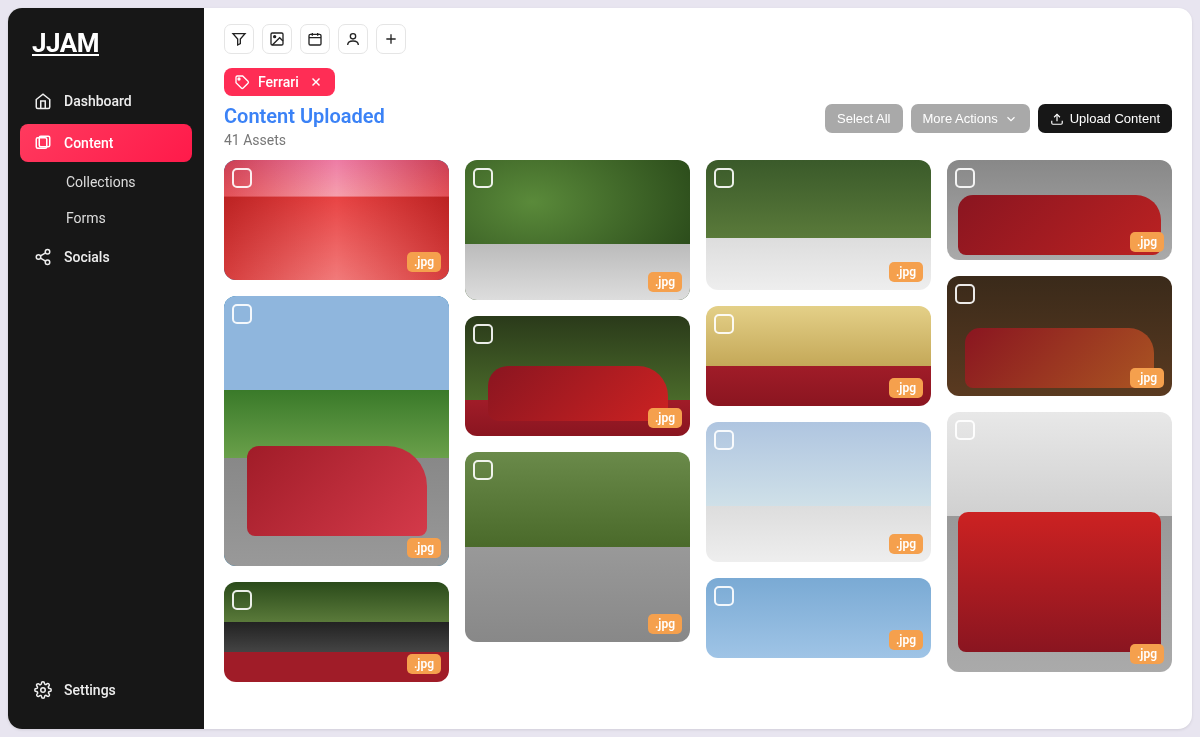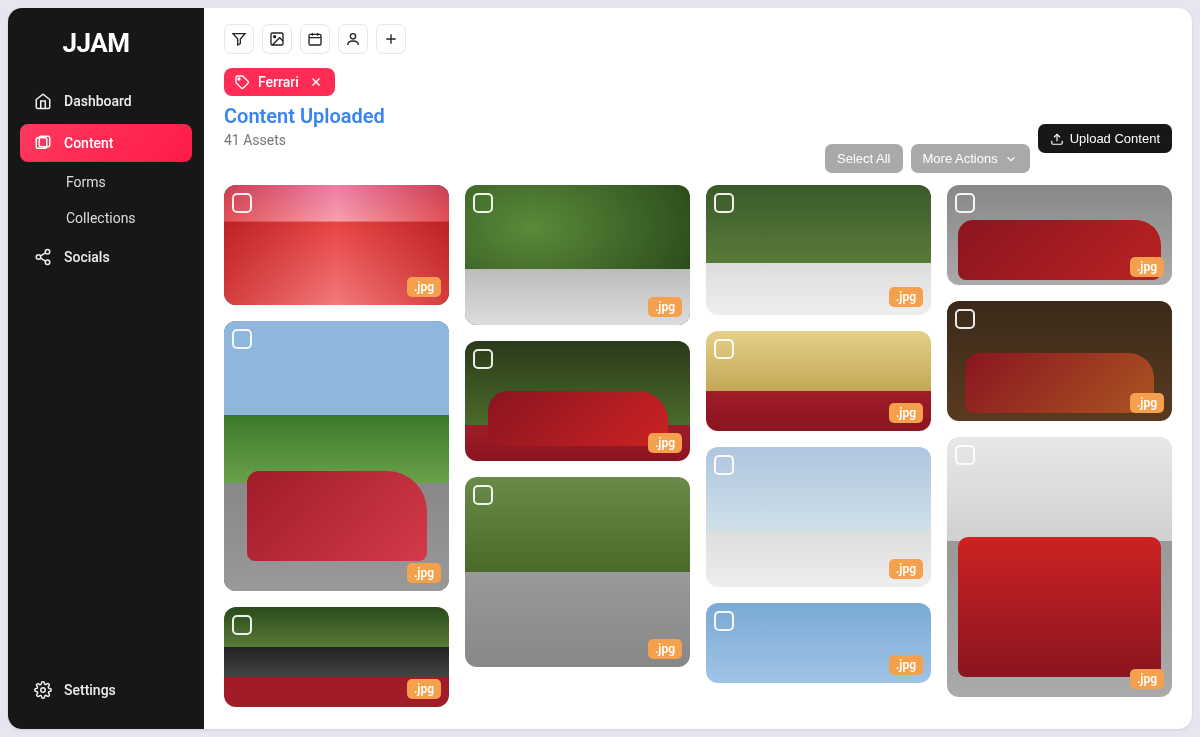--- a/index.html
+++ b/index.html
@@ -25,22 +25,23 @@
   width: 196px;
   background: #171717;
   color: #fff;
   display: flex;
   flex-direction: column;
   padding: 12px 0;
 }
 .sidebar-header {
   display: flex;
   align-items: center;
-  justify-content: center;
+  justify-content: space-between;
   padding: 8px 16px 16px 24px;
+  text-decoration: underline;
 }
 .brand {
   font-size: 26px;
   font-weight: 700;
   letter-spacing: -0.5px;
 }
 .collapse-btn {
   width: 28px;
   height: 28px;
   display: flex;
@@ -152,21 +153,21 @@
   padding: 7px 12px;
   border-radius: 7px;
   font-size: 13px;
   font-weight: 500;
   border: none;
   cursor: pointer;
   display: inline-flex;
   align-items: center;
   gap: 6px;
 }
-.btn-gray { background: #a9a9a9; color: #fff; margin-top: 40px; }
+.btn-gray { background: #a9a9a9; color: #fff; }
 .btn-dark { background: #171717; color: #fff; }
 
 
 .gallery-wrap {
   flex: 1;
   overflow: hidden;
   padding: 0 20px 20px 20px;
 }
 .gallery {
   column-count: 4;
@@ -255,24 +256,24 @@
       <div class="nav-item active">
         <span class="nav-icon">
           <svg viewBox="0 0 24 24" fill="none" stroke-width="2">
               <rect x="3" y="5" width="14" height="14" rx="2"></rect>
               <rect x="7" y="3" width="14" height="14" rx="2"></rect>
             </svg>
         </span>
         <span>Content</span>
       </div>
       <div class="nav-sub">
+        <span>Collections</span>
+      </div>
+      <div class="nav-sub">
         <span>Forms</span>
-      </div>
-      <div class="nav-sub">
-        <span>Collections</span>
       </div>
       <div class="nav-item">
         <span class="nav-icon">
           <svg viewBox="0 0 24 24" fill="none" stroke-width="2">
               <circle cx="18" cy="5" r="3"></circle>
               <circle cx="6" cy="12" r="3"></circle>
               <circle cx="18" cy="19" r="3"></circle>
               <path d="M8.6 10.6l6.8-4M8.6 13.4l6.8 4"></path>
             </svg>
         </span>

